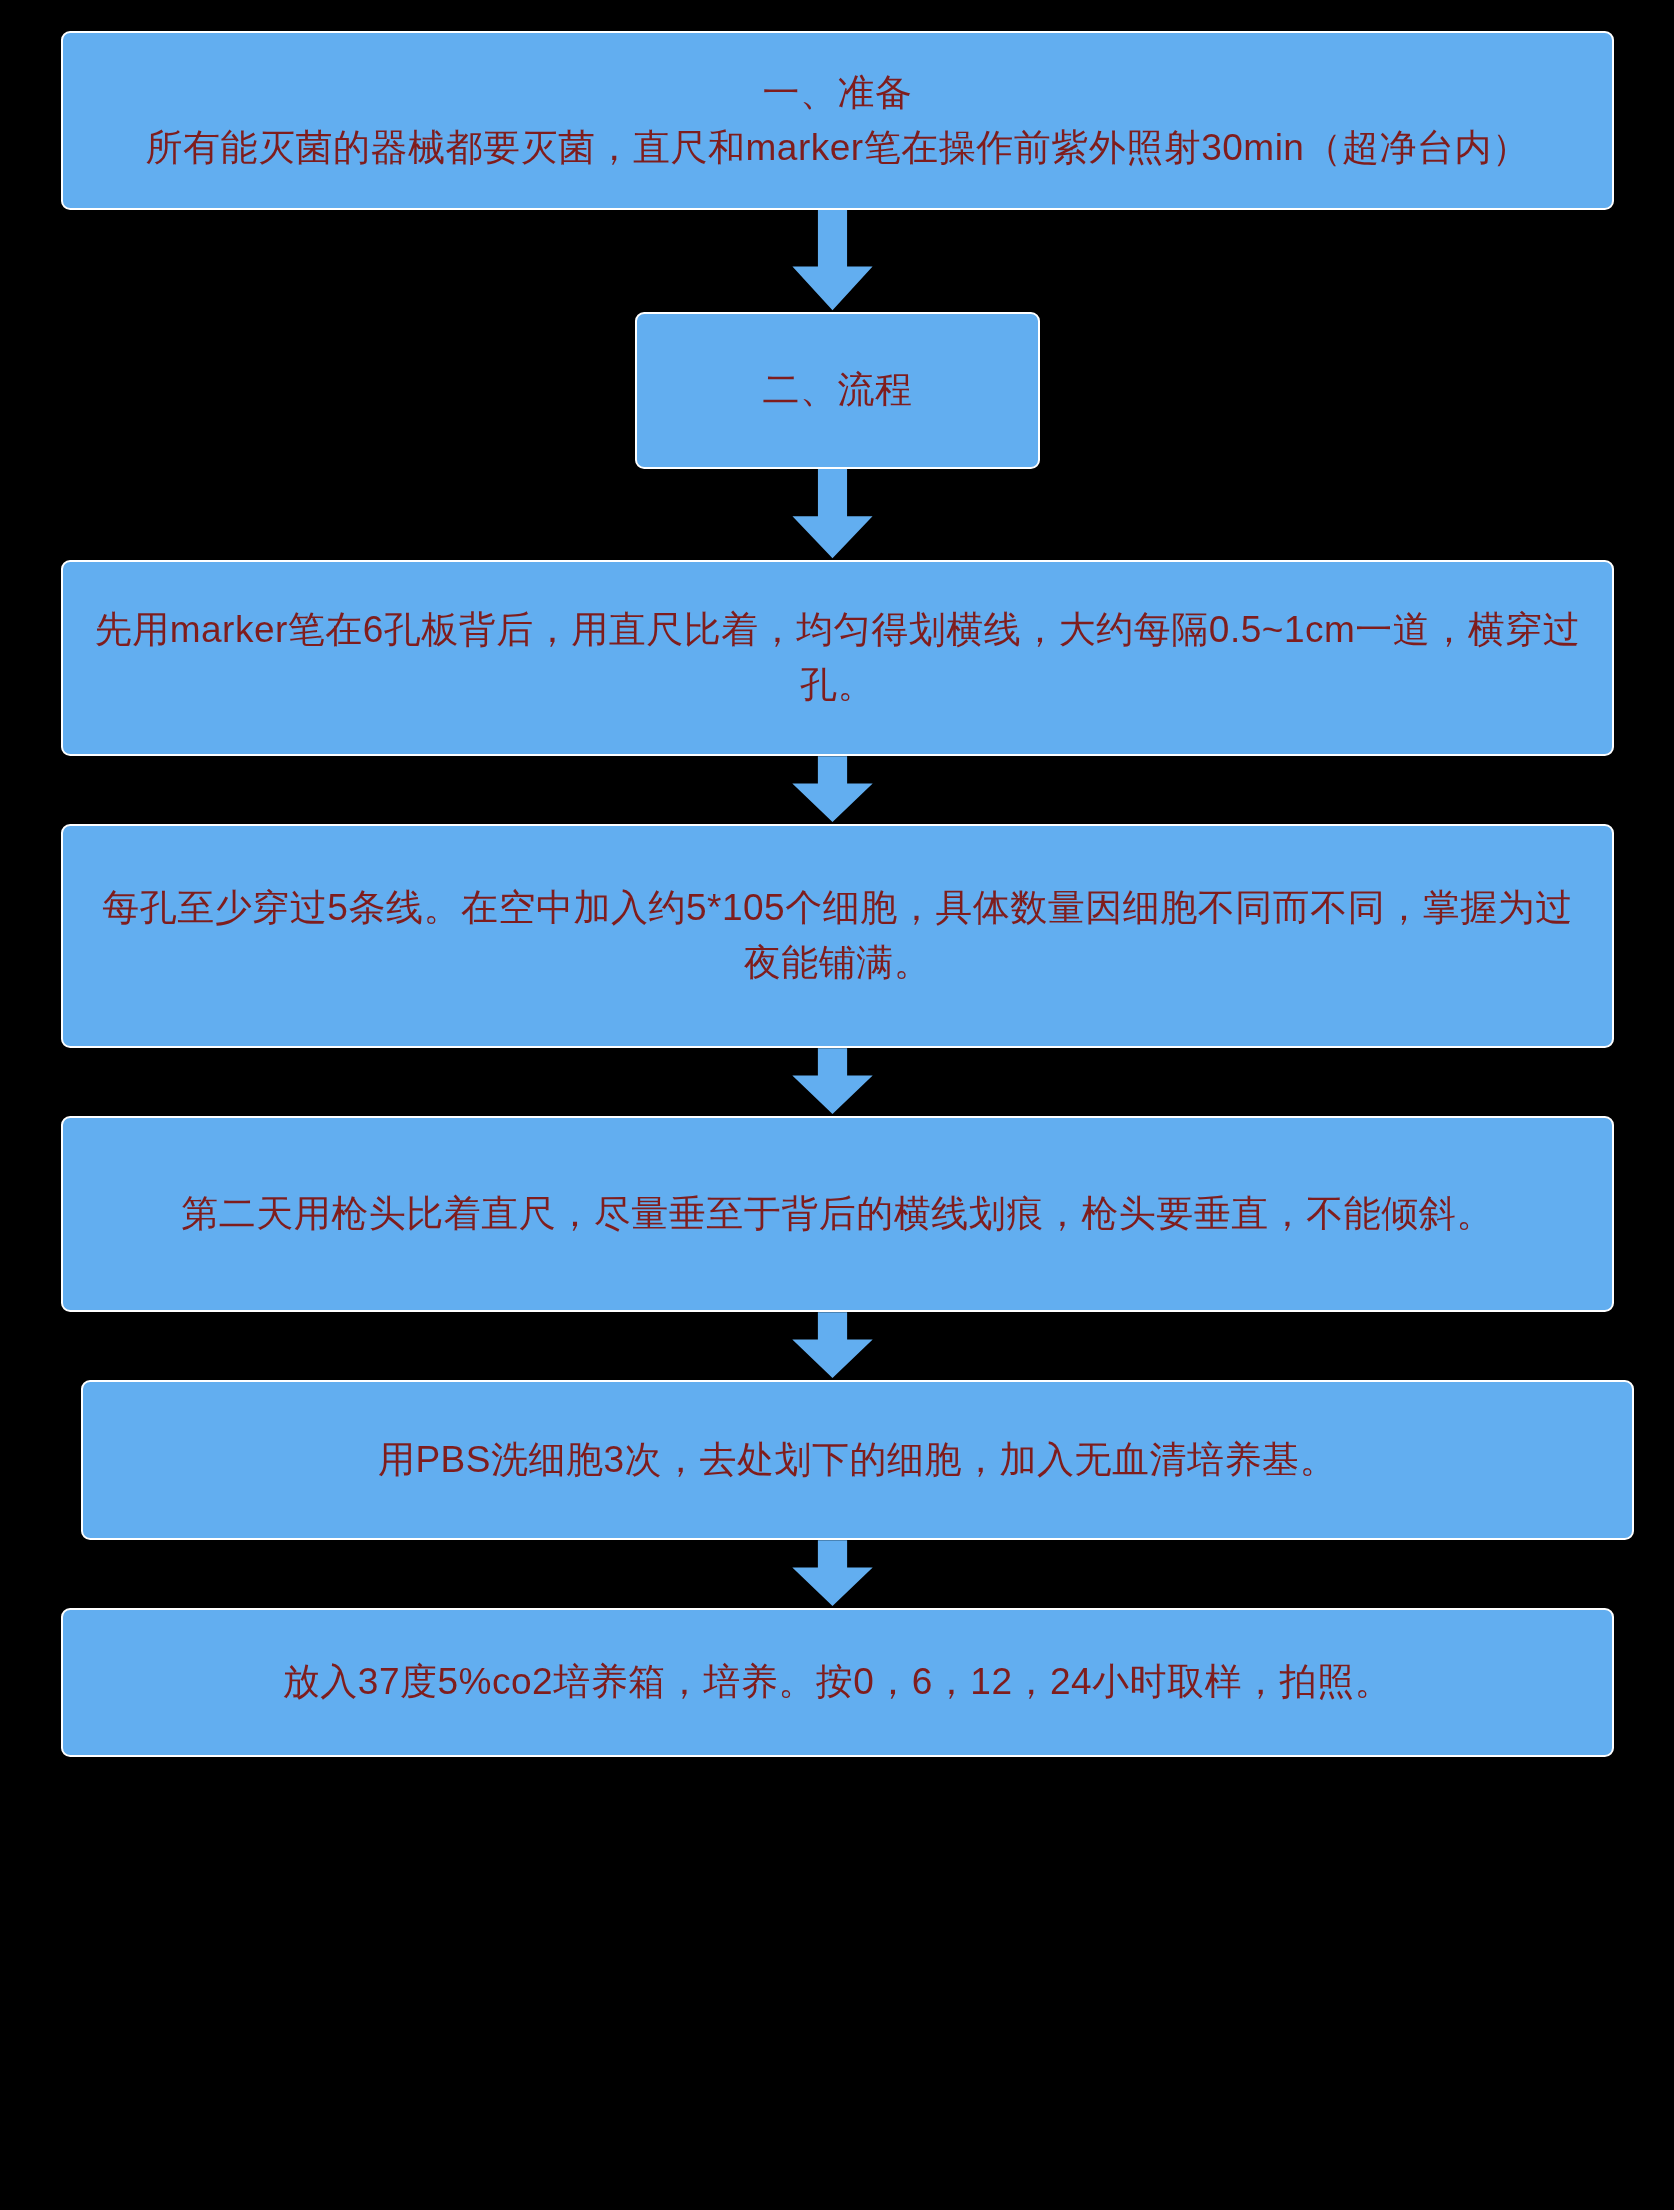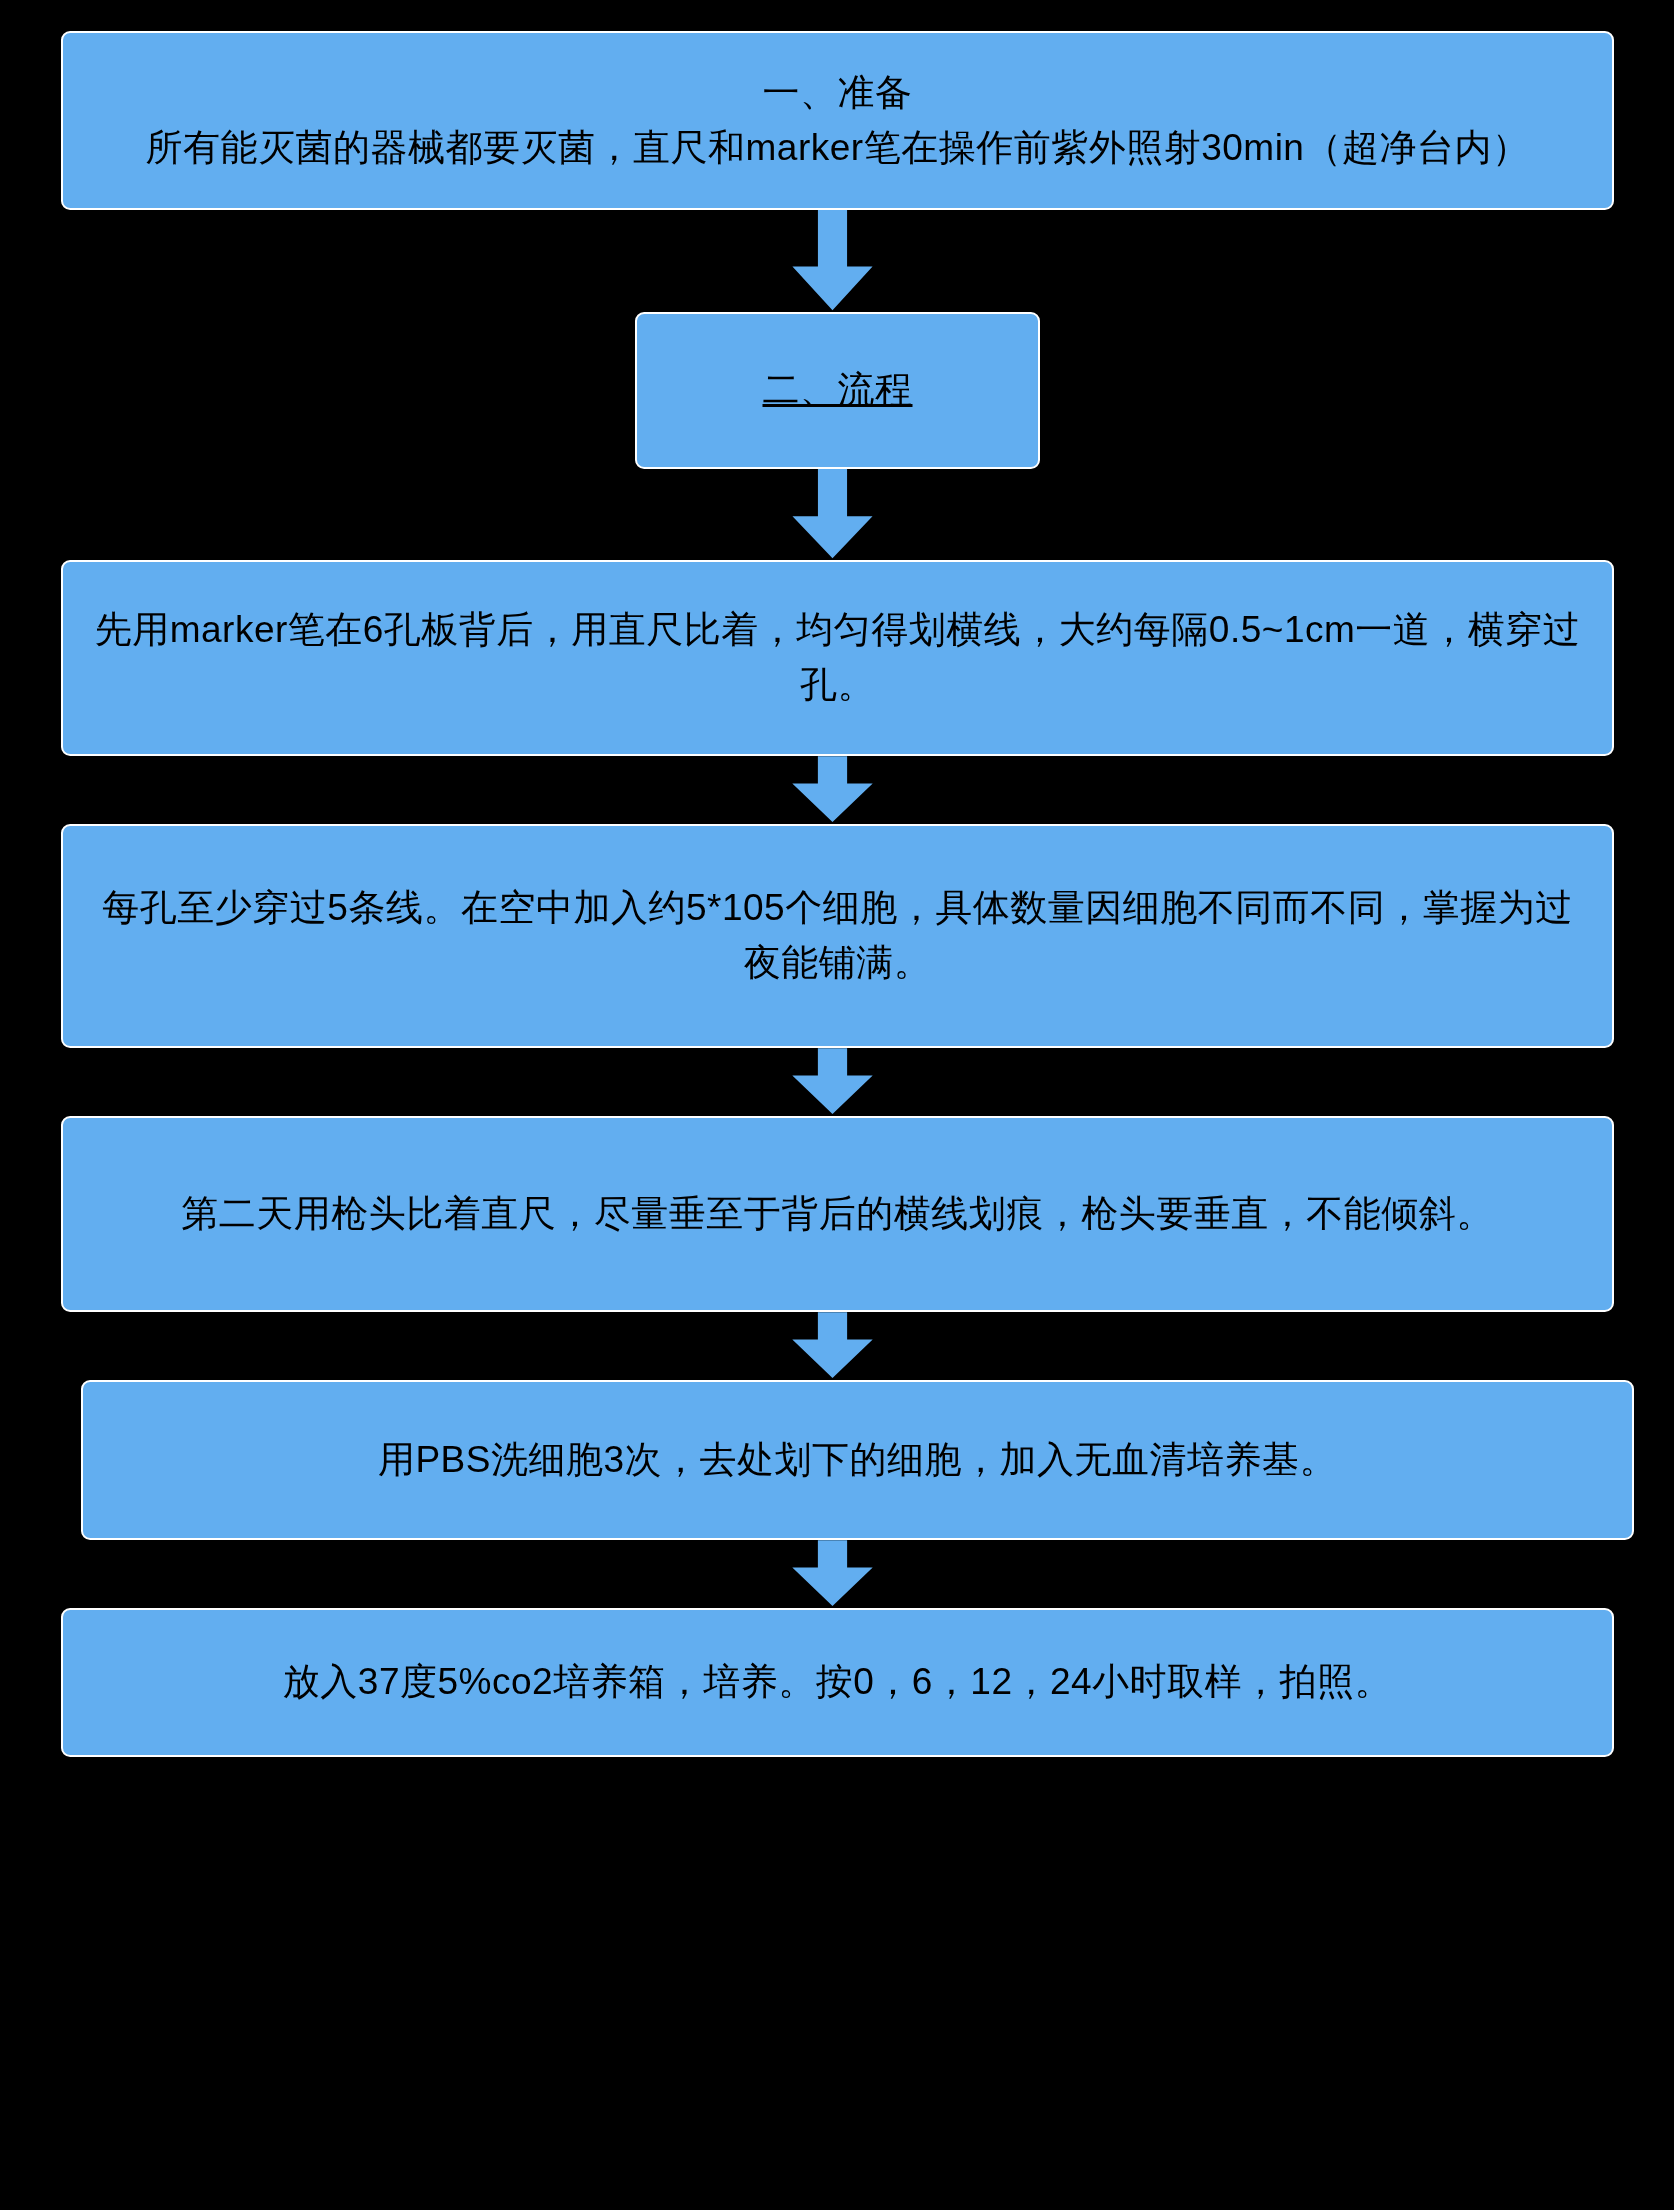--- a/index.html
+++ b/index.html
@@ -20,40 +20,40 @@
     padding: 31px 60px 0 60px;
     display: flex;
     flex-direction: column;
     align-items: center;
   }
   .node {
     box-sizing: border-box;
     background: #62aef0;
     border: 2.7px solid #ffffff;
     border-radius: 9.1px;
-    color: #000000;
+    color: #7f1d1d;
     display: flex;
     align-items: center;
     justify-content: center;
     text-align: center;
     letter-spacing: 0.5px;
     line-height: 1.48;
   }
   .node-text {
     padding: 0 24px;
     white-space: pre-line;
   }
   .node.wide {
     width: 1553px;
   }
   .node.narrow {
     width: 405px;
   }
   .n1 { height: 179px; font-size: 37px; }
-  .n2 { height: 157px; font-size: 37px; text-decoration: underline; }
+  .n2 { height: 157px; font-size: 37px; }
   .n3 { height: 196px; font-size: 37px; justify-content: center; }
   .n4 { height: 224px; font-size: 37px; }
   .n5 { height: 196px; font-size: 37px; justify-content: center; }
   .n6 { height: 160px; font-size: 37px; margin-left: 40px; }
   .n7 { height: 149px; font-size: 37px; }
 
   .arrow {
     width: 95px;
     display: flex;
     flex-direction: column;

